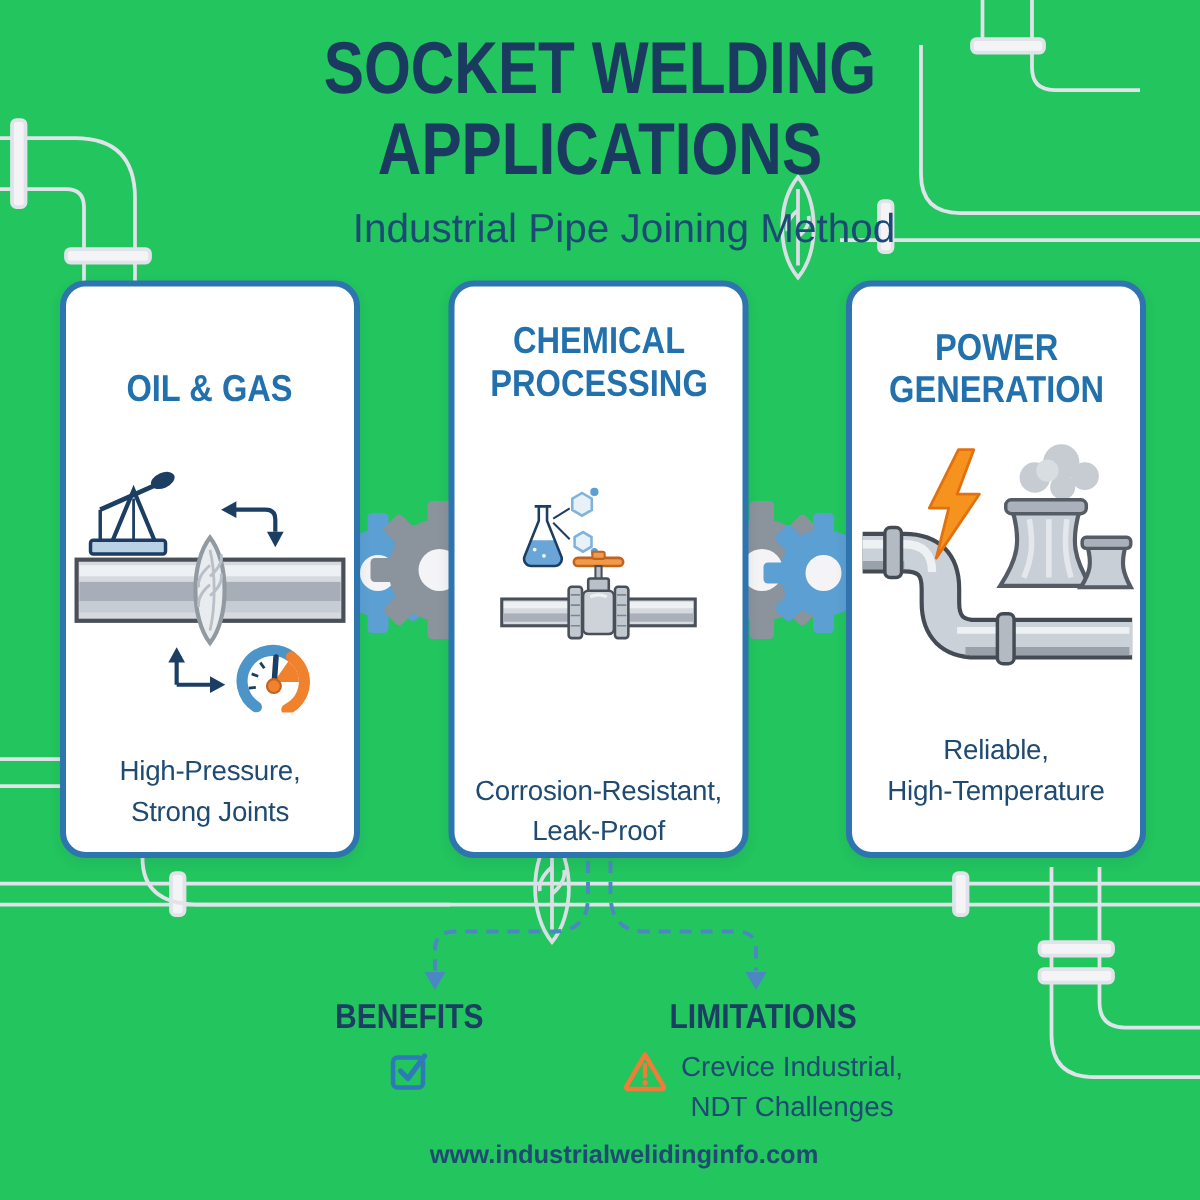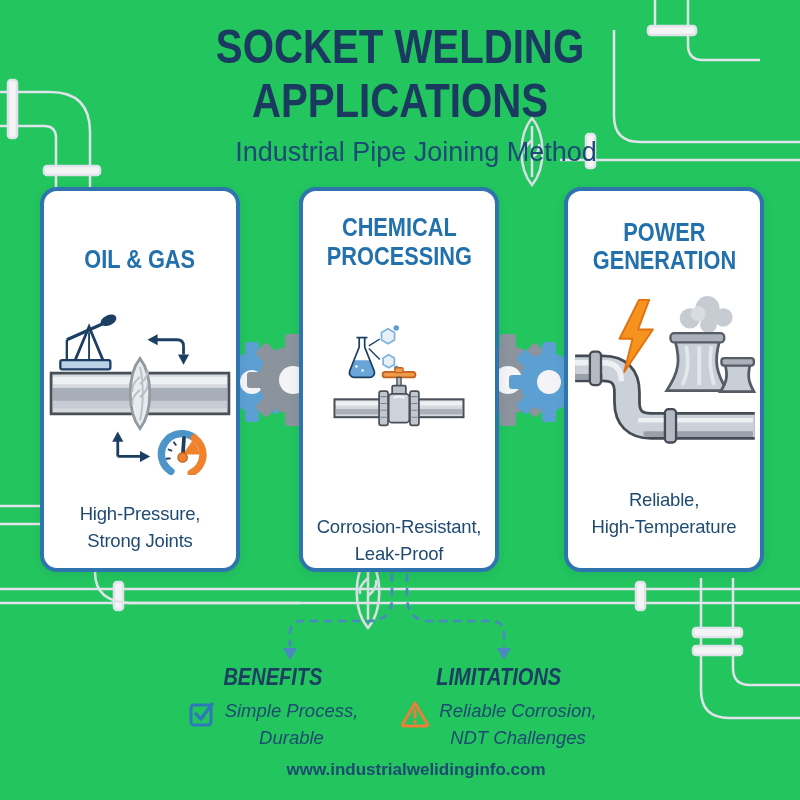--- a/index.html
+++ b/index.html
@@ -22,23 +22,23 @@
   .card.c2{left:299px;gap:41px;}
   .card.c3{left:564px;}
   .card-title{height:66px;margin-top:22px;display:flex;align-items:center;justify-content:center;
         font-size:25px;font-weight:700;color:#2271ad;text-align:center;line-height:1.14;
         white-space:pre-line;transform:scaleX(0.87);}
   .card-illus{width:186px;height:176px;margin-top:6px;}
   .card-caption{margin-top:26px;font-size:18.5px;letter-spacing:-0.2px;font-weight:400;color:#1f4a72;
         text-align:center;line-height:1.45;white-space:pre-line;}
 
   
-  .outcome{position:absolute;z-index:5;text-align:center;font-style:italic;}
+  .outcome{position:absolute;z-index:5;text-align:center;}
   .benefits{left:178px;top:664px;width:190px;}
-  .limitations{left:396px;top:664px;width:205px;}
+  .limitations{left:406px;top:664px;width:205px;}
   .outcome-heading{font-size:23px;font-weight:700;color:#1c3e63;transform:scaleX(0.87);display:inline-block;}
   .outcome-row{display:flex;align-items:flex-start;justify-content:center;gap:9px;margin-top:7px;}
   .outcome-icon{flex:0 0 auto;margin-top:2px;}
   .outcome-text{font-size:18.5px;color:#1f4a72;line-height:1.45;white-space:pre-line;text-align:center;}
 
   .footer{position:absolute;left:16px;top:760px;width:800px;text-align:center;z-index:5;
         font-size:17px;font-weight:700;color:#1f4a72;}
 </style>
 </head>
 <body>
@@ -269,33 +269,31 @@
     </g>
   </svg>
 
   <div class="outcome benefits">
     <div class="outcome-heading">BENEFITS</div>
     <div class="outcome-row">
       <svg class="outcome-icon" width="28" height="28" viewBox="0 0 28 28">
         <rect x="3" y="5" width="20" height="20" rx="3" fill="none" stroke="#2e79b8" stroke-width="3"></rect>
         <path d="M8 14 L13 19 L24 4" fill="none" stroke="#2e79b8" stroke-width="3.5" stroke-linecap="round" stroke-linejoin="round"></path>
       </svg>
-      <div class="outcome-text">Simple Process,
-Durable</div>
     </div>
   </div>
 
   <div class="outcome limitations">
     <div class="outcome-heading">LIMITATIONS</div>
     <div class="outcome-row">
       <svg class="outcome-icon" width="30" height="28" viewBox="0 0 30 28">
         <path d="M15 3 L27.5 24.5 Q28 26 26 26 H4 Q2 26 2.5 24.5 Z" fill="none" stroke="#ee7d3a" stroke-width="3" stroke-linejoin="round"></path>
         <line x1="15" y1="10" x2="15" y2="17.5" stroke="#ee7d3a" stroke-width="3" stroke-linecap="round"></line>
         <circle cx="15" cy="21.8" r="1.8" fill="#ee7d3a"></circle>
       </svg>
-      <div class="outcome-text">Reliable Corrosion,
+      <div class="outcome-text">Crevice Industrial,
 NDT Challenges</div>
     </div>
   </div>
 
   <div class="footer">www.industrialwelidinginfo.com</div>
 
 </div>
 
 </body></html>

